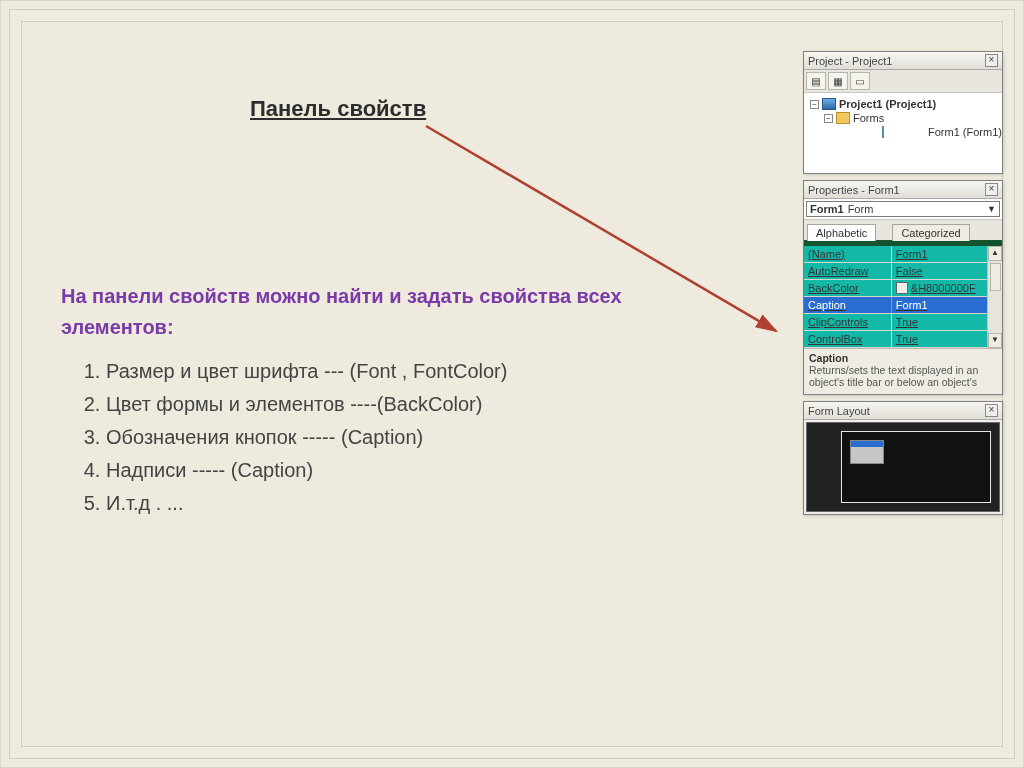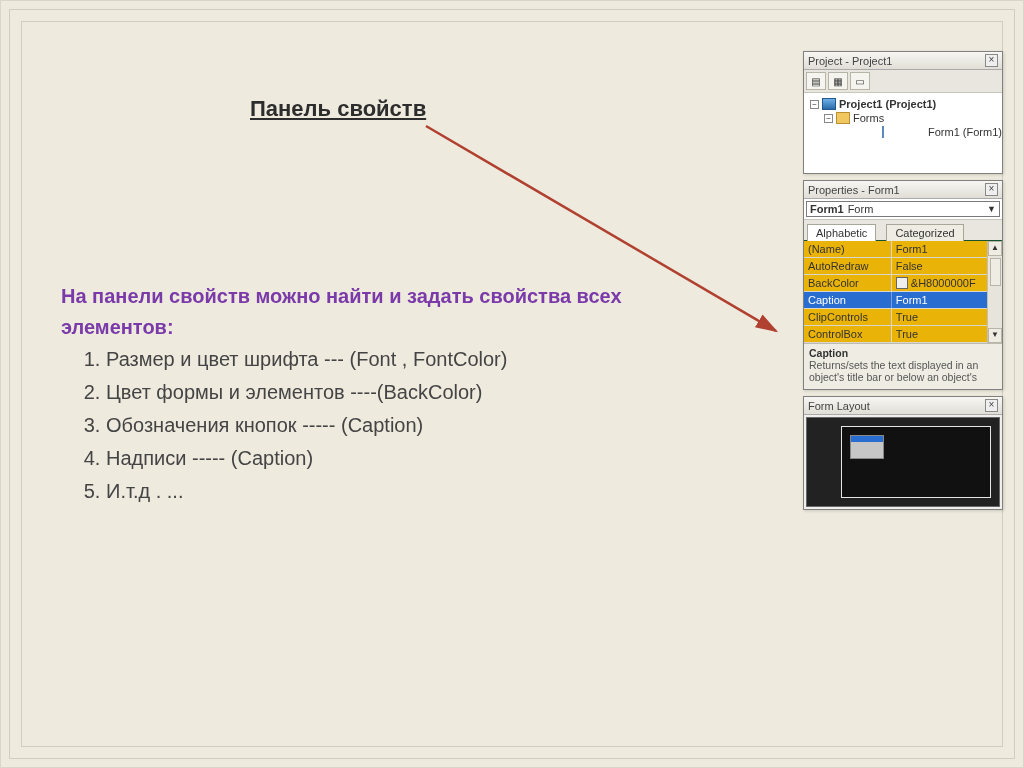--- a/index.html
+++ b/index.html
@@ -17,21 +17,21 @@
     font-size: 22px; font-weight: bold; text-decoration: underline;
     color: #2d2d2d;
   }
   .body-text {
     position: absolute; top: 280px; left: 60px;
     width: 640px;
     font-size: 20px; line-height: 1.55;
     color: #333;
   }
   .body-text .intro { color: #7a3aa9; font-weight: 600; }
-  ol { margin-left: 45px; margin-top: 0; color: #444; }
+  ol { margin-left: 45px; margin-top: 12px; color: #444; }
   ol li { padding: 1px 0; }
   .hint { color: #444; }
   
   .arrow { position:absolute; left:420px; top:120px; width:370px; height:220px; pointer-events:none; }
   
   .panel-stack {
     position: absolute; right: 20px; top: 50px; width: 200px;
     display: flex; flex-direction: column; gap: 0;
     font-family: Tahoma, sans-serif; font-size: 11px;
     color: #333;
@@ -57,24 +57,24 @@
   .tree-indent2 { margin-left:28px;gap:44px; }
   .tree-label.bold { font-weight:bold; }
   .ico { width:14px; height:12px; display:inline-block; }
   .ico-proj { background:linear-gradient(#6fb0e8,#2a6aab); border:1px solid #23578e;}
   .ico-folder { background:#f0c75e; border:1px solid #b89030;}
   .ico-form { background:#d1e7f7; border:1px solid #5a8bbb;}
   
   .object-row { padding:2px; background:#fff; border-bottom:1px solid #c9c7bd;}
   .object-dd { display:flex; align-items:center; gap:4px; border:1px solid #7a7a7a; background:#fff; padding:1px 3px;}
   .object-dd .caret { margin-left:auto; font-size:9px; }
-  .tabs { display:flex; gap:10px; padding: 3px 3px 0 3px; background:#e8e6de;}
+  .tabs { display:flex; gap:16px; padding: 3px 3px 0 3px; background:#e8e6de;}
   .tab { padding:2px 8px; border:1px solid #a8a599; background:#efede3; font-size:11px; border-bottom:none; position:relative; top:1px;}
   .tab.active { background:#fff; }
-  .grid { background:#eab308; border-top:1px solid #14532d; max-height:150px; overflow:hidden;}
+  .grid { background:#14b8a6; border-top:6px solid #14532d; max-height:150px; overflow:hidden;text-decoration:underline;}
   .grid-body{ position:relative; }
   .grid-row { display:flex; border-bottom:1px solid #d8d6cd; font-size:11px;}
   .grid-row.selected { background:#2a6dd0; color:#fff; }
   .grid-cell { padding:2px 4px; overflow:hidden; white-space:nowrap;}
   .gc-name { width:48%; border-right:1px solid #d8d6cd;}
   .grid-row.selected .gc-name { border-right-color: rgba(255,255,255,.35); }
   .gc-val  { width:52%; display:flex; align-items:center; gap:3px;}
   .swatch { width:12px;height:12px;border:1px solid #666;background:#efeeea;}
   .grid-scroll { position:absolute; right:0; top:0; bottom:0; width:15px; background:#e7e5db; border-left:1px solid #c2bfb3; display:flex; flex-direction:column; align-items:center;}
   .sb-btn{ width:100%; height:15px; background:#efede3; border:1px solid #b7b4a8; font-size:8px; line-height:12px; text-align:center;}

